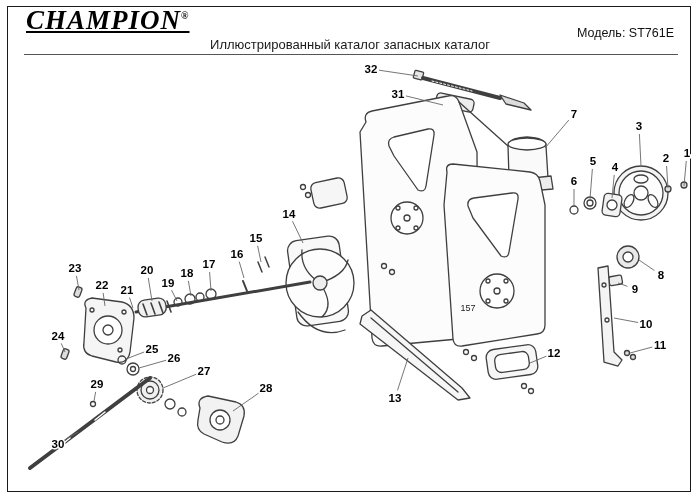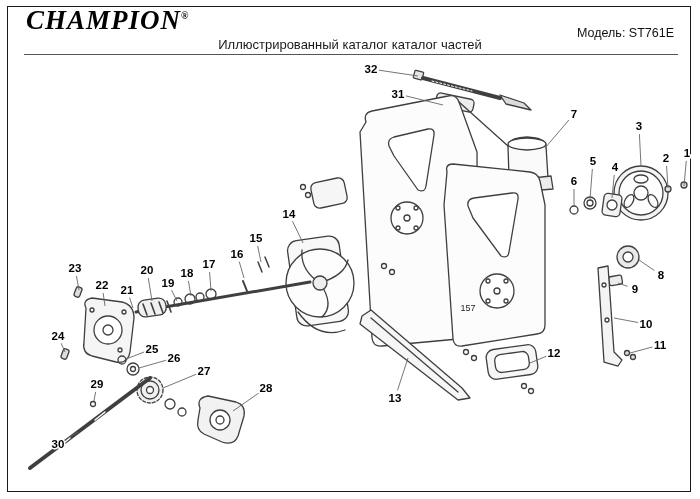--- a/index.html
+++ b/index.html
@@ -2,21 +2,21 @@
 <html><head>
 <meta charset="utf-8">
 <style>
   html,body{margin:0;padding:0;background:#fff;}
   body{position:relative;width:700px;height:499px;overflow:hidden;
        font-family:"Liberation Sans",sans-serif;color:#000;}
   .frame{position:absolute;left:7px;top:6px;width:684px;height:486px;
          border:1.5px solid #1a1a1a;background:#fff;box-sizing:border-box;}
   .logo{position:absolute;left:26px;top:7px;line-height:1;}
   .brand{font-family:"Liberation Serif",serif;font-style:italic;font-weight:bold;
-         font-size:27px;letter-spacing:1px;color:#000;}
+         font-size:27px;letter-spacing:1px;color:#000;text-decoration:underline;}
   .reg{font-size:10px;vertical-align:super;font-style:normal;}
   .tagline{font-family:"Liberation Serif",serif;font-style:italic;font-weight:bold;
            font-size:14px;margin-top:-2px;padding-left:48px;color:#000;}
   .title{position:absolute;top:37px;left:0;right:0;text-align:center;
          font-size:13px;color:#1a1a1a;}
   .model{position:absolute;top:26px;right:26px;font-size:12.5px;color:#111;}
   .rule{position:absolute;top:54px;left:24px;width:654px;height:0;
         border-top:1px solid #555;}
   svg.diagram{position:absolute;left:0;top:0;width:700px;height:499px;}
   .art{stroke:#3f3f3f;fill:none;stroke-width:1.3;stroke-linejoin:round;stroke-linecap:round;}
@@ -27,21 +27,21 @@
 </style>
 </head>
 <body>
 
 <div class="frame"></div>
 
 <div class="logo">
   <div class="brand"><span>CHAMPION</span><span class="reg">®</span></div>
 </div>
 
-<div class="title">Иллюстрированный каталог каталог частей</div>
+<div class="title">Иллюстрированный каталог запасных каталог</div>
 <div class="model">Модель: ST761E</div>
 <div class="rule"></div>
 
 <svg class="diagram" viewBox="0 0 700 499">
   <g class="art">
 
     <g>
       <rect x="414" y="71" width="9" height="8" rx="1" transform="rotate(15 418 75)" fill="#e6e6e6"></rect>
       <line x1="423" y1="78" x2="500" y2="98" stroke-width="4"></line>
       <line x1="432" y1="81" x2="472" y2="91" stroke="#fff" stroke-width="1" stroke-dasharray="2 2"></line>

